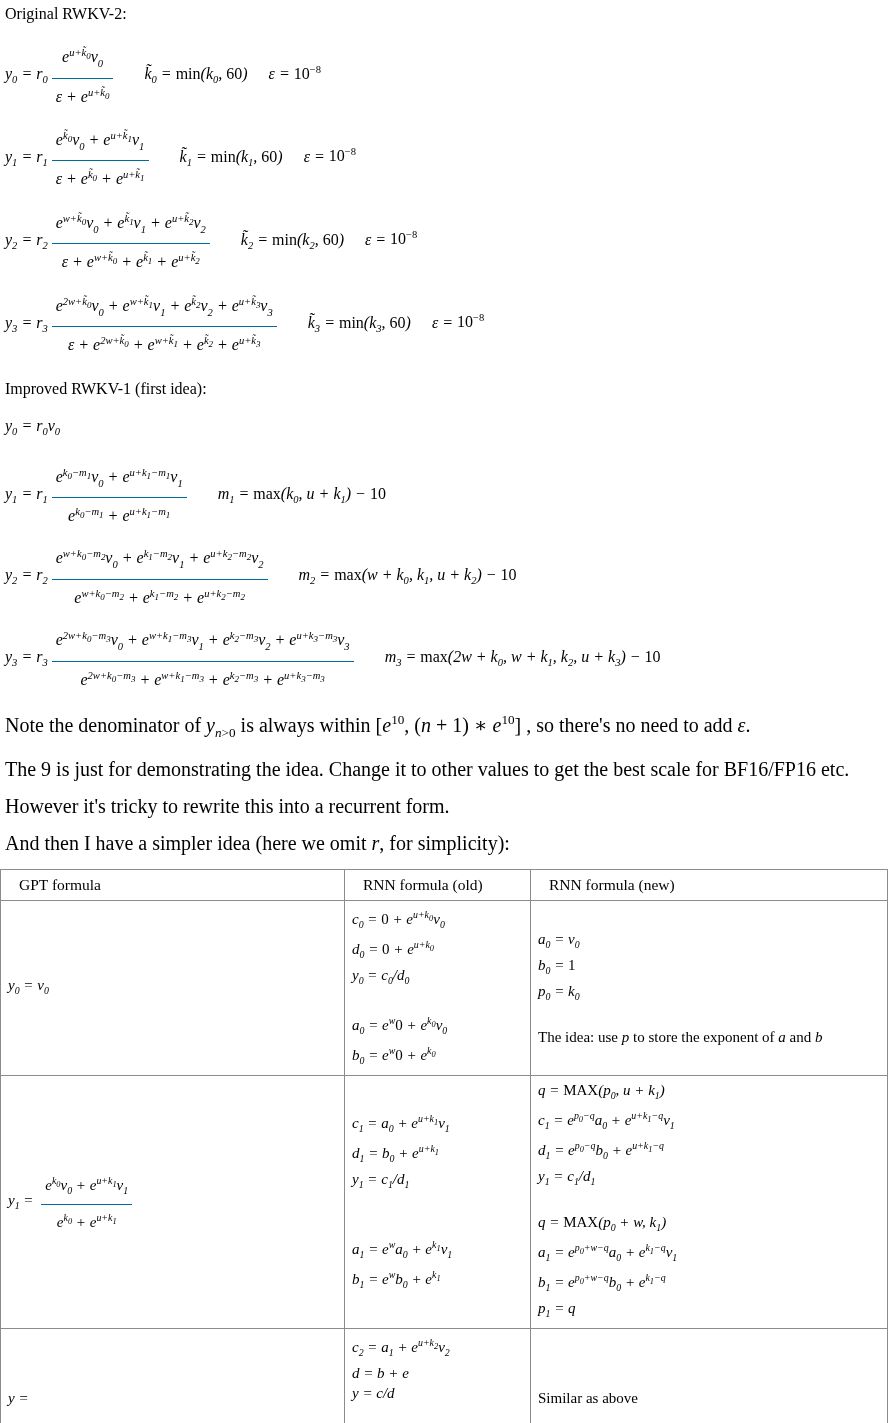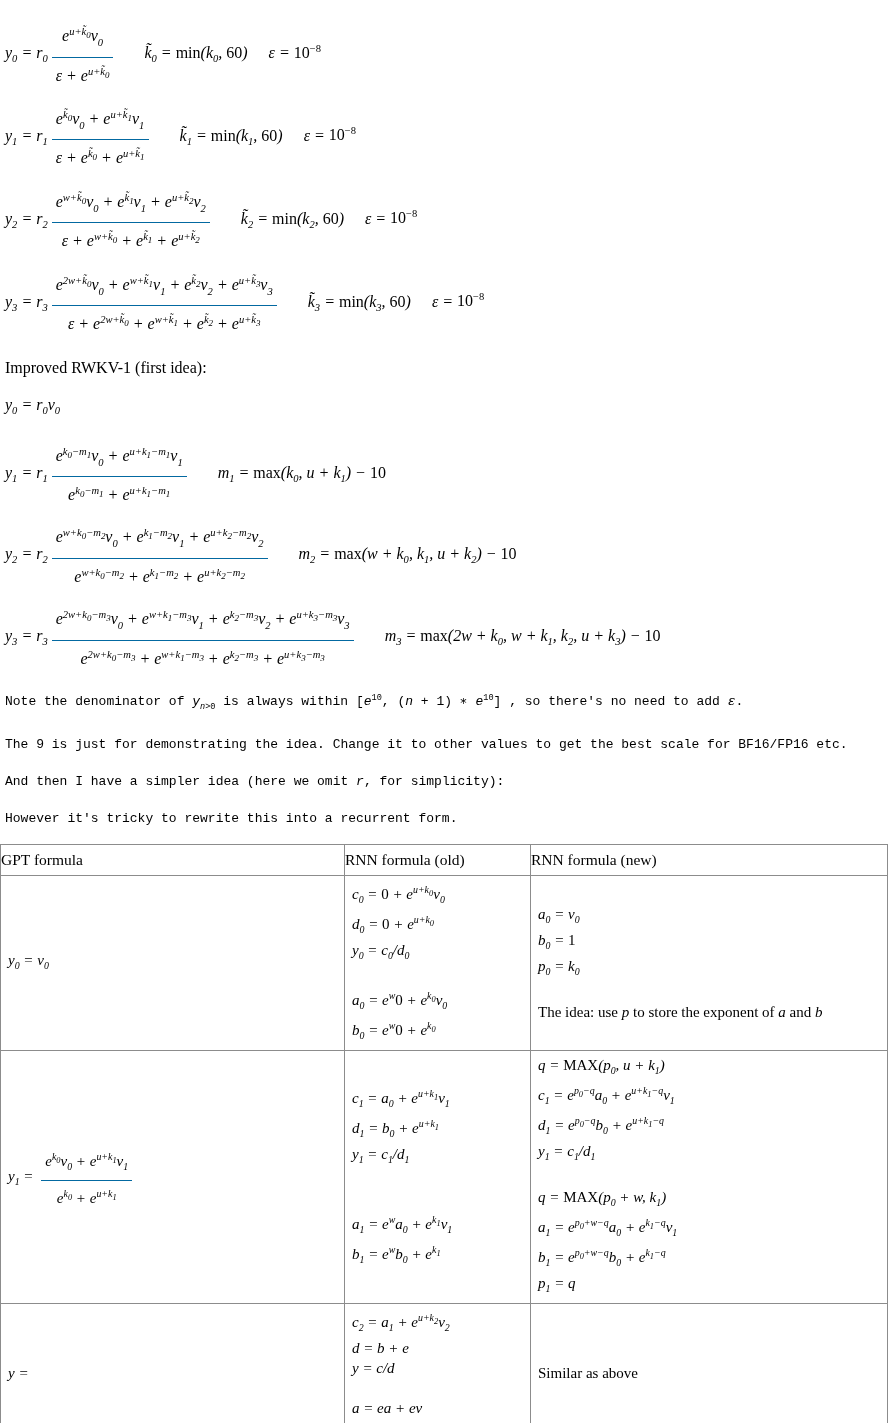--- a/index.html
+++ b/index.html
@@ -4,21 +4,21 @@
 <style>
   html,body{margin:0;padding:0;}
   body{
     width:888px;height:1423px;overflow:hidden;
     background:#ffffff;color:#000000;
     font-family:"Liberation Serif","DejaVu Serif",serif;
     font-size:16px;
   }
   .doc{padding-top:3px;}
   .title,.note{margin:0 0 0 5px;line-height:21px;}
-  .note{font-size:13px;font-family:Liberation Mono, monospace;}
+  .note{font-size:20px;}
   .eq{margin:0 0 0 5px;font-style:italic;white-space:nowrap;line-height:22px;}
   .eq .rm,.note .rm{font-style:normal;}
   .m{font-style:italic;}
   .m .rm{font-style:normal;}
   sup{font-size:0.66em;}
   sub{font-size:0.66em;}
   sup sub,sub sub{font-size:0.85em;}
   .frac{display:inline-block;vertical-align:middle;text-align:center;margin:0 4px;}
   .frac .n{display:block;padding:1px 4px 2px;border-bottom:1px solid #0369a1;line-height:24px;}
   .frac .d{display:block;padding:2px 4px 1px;line-height:24px;}
@@ -36,57 +36,58 @@
     width:887px;margin-top:15px;
     font-size:15px;
   }
   table.cmp th,table.cmp td{
     border:1px solid #8c8c8c;
     overflow:hidden;white-space:nowrap;
     text-align:left;
   }
   table.cmp th{
     font-weight:normal;font-size:15.5px;
-    padding:2px 0;vertical-align:middle;height:26px;
+    padding:2px 18px;vertical-align:middle;height:26px;
   }
   table.cmp td{padding:4px 7px;line-height:20px;}
   .col-gpt{width:344px;}
   .col-old{width:186px;}
   .col-new{width:357px;}
   tr.r0{height:129px;}
   tr.r1{height:194px;}
   tr.r2{height:130px;}
   td.c-gpt{vertical-align:middle;padding-left:5px;}
   td.c-old{vertical-align:middle;}
   td.c-new{vertical-align:middle;}
   td .frac .n,td .frac .d{line-height:22px;}
   td.roman{font-style:normal;}
 </style>
 </head>
 <body>
 
 <div class="doc">
 
+  <p class="title">Original RWKV-2:</p>
 
   <div class="eq mt16">y<sub>0</sub> = r<sub>0</sub><span class="frac"><span class="n">e<sup>u+k̃<sub>0</sub></sup>v<sub>0</sub></span><span class="d">ε + e<sup>u+k̃<sub>0</sub></sup></span></span><span class="gap"></span>k̃<sub>0</sub> = <span class="rm">min</span>(k<sub>0</sub>, <span class="rm">60</span>)<span class="gap2"></span>ε = <span class="rm">10<sup>−8</sup></span></div>
   <div class="eq mt13">y<sub>1</sub> = r<sub>1</sub><span class="frac"><span class="n">e<sup>k̃<sub>0</sub></sup>v<sub>0</sub> + e<sup>u+k̃<sub>1</sub></sup>v<sub>1</sub></span><span class="d">ε + e<sup>k̃<sub>0</sub></sup> + e<sup>u+k̃<sub>1</sub></sup></span></span><span class="gap"></span>k̃<sub>1</sub> = <span class="rm">min</span>(k<sub>1</sub>, <span class="rm">60</span>)<span class="gap2"></span>ε = <span class="rm">10<sup>−8</sup></span></div>
   <div class="eq mt13">y<sub>2</sub> = r<sub>2</sub><span class="frac"><span class="n">e<sup>w+k̃<sub>0</sub></sup>v<sub>0</sub> + e<sup>k̃<sub>1</sub></sup>v<sub>1</sub> + e<sup>u+k̃<sub>2</sub></sup>v<sub>2</sub></span><span class="d">ε + e<sup>w+k̃<sub>0</sub></sup> + e<sup>k̃<sub>1</sub></sup> + e<sup>u+k̃<sub>2</sub></sup></span></span><span class="gap"></span>k̃<sub>2</sub> = <span class="rm">min</span>(k<sub>2</sub>, <span class="rm">60</span>)<span class="gap2"></span>ε = <span class="rm">10<sup>−8</sup></span></div>
   <div class="eq mt13">y<sub>3</sub> = r<sub>3</sub><span class="frac"><span class="n">e<sup>2w+k̃<sub>0</sub></sup>v<sub>0</sub> + e<sup>w+k̃<sub>1</sub></sup>v<sub>1</sub> + e<sup>k̃<sub>2</sub></sup>v<sub>2</sub> + e<sup>u+k̃<sub>3</sub></sup>v<sub>3</sub></span><span class="d">ε + e<sup>2w+k̃<sub>0</sub></sup> + e<sup>w+k̃<sub>1</sub></sup> + e<sup>k̃<sub>2</sub></sup> + e<sup>u+k̃<sub>3</sub></sup></span></span><span class="gap"></span>k̃<sub>3</sub> = <span class="rm">min</span>(k<sub>3</sub>, <span class="rm">60</span>)<span class="gap2"></span>ε = <span class="rm">10<sup>−8</sup></span></div>
 
   <p class="title mt20">Improved RWKV-1 (first idea):</p>
 
   <div class="eq mt22">y<sub>0</sub> = r<sub>0</sub>v<sub>0</sub></div>
   <div class="eq mt16">y<sub>1</sub> = r<sub>1</sub><span class="frac"><span class="n">e<sup>k<sub>0</sub>−m<sub>1</sub></sup>v<sub>0</sub> + e<sup>u+k<sub>1</sub>−m<sub>1</sub></sup>v<sub>1</sub></span><span class="d">e<sup>k<sub>0</sub>−m<sub>1</sub></sup> + e<sup>u+k<sub>1</sub>−m<sub>1</sub></sup></span></span><span class="gap"></span>m<sub>1</sub> = <span class="rm">max</span>(k<sub>0</sub>, u + k<sub>1</sub>) − <span class="rm">10</span></div>
   <div class="eq mt12">y<sub>2</sub> = r<sub>2</sub><span class="frac"><span class="n">e<sup>w+k<sub>0</sub>−m<sub>2</sub></sup>v<sub>0</sub> + e<sup>k<sub>1</sub>−m<sub>2</sub></sup>v<sub>1</sub> + e<sup>u+k<sub>2</sub>−m<sub>2</sub></sup>v<sub>2</sub></span><span class="d">e<sup>w+k<sub>0</sub>−m<sub>2</sub></sup> + e<sup>k<sub>1</sub>−m<sub>2</sub></sup> + e<sup>u+k<sub>2</sub>−m<sub>2</sub></sup></span></span><span class="gap"></span>m<sub>2</sub> = <span class="rm">max</span>(w + k<sub>0</sub>, k<sub>1</sub>, u + k<sub>2</sub>) − <span class="rm">10</span></div>
   <div class="eq mt12">y<sub>3</sub> = r<sub>3</sub><span class="frac"><span class="n">e<sup>2w+k<sub>0</sub>−m<sub>3</sub></sup>v<sub>0</sub> + e<sup>w+k<sub>1</sub>−m<sub>3</sub></sup>v<sub>1</sub> + e<sup>k<sub>2</sub>−m<sub>3</sub></sup>v<sub>2</sub> + e<sup>u+k<sub>3</sub>−m<sub>3</sub></sup>v<sub>3</sub></span><span class="d">e<sup>2w+k<sub>0</sub>−m<sub>3</sub></sup> + e<sup>w+k<sub>1</sub>−m<sub>3</sub></sup> + e<sup>k<sub>2</sub>−m<sub>3</sub></sup> + e<sup>u+k<sub>3</sub>−m<sub>3</sub></sup></span></span><span class="gap"></span>m<sub>3</sub> = <span class="rm">max</span>(2w + k<sub>0</sub>, w + k<sub>1</sub>, k<sub>2</sub>, u + k<sub>3</sub>) − <span class="rm">10</span></div>
 
   <p class="note mt16">Note the denominator of <i>y</i><sub><i>n</i>&gt;0</sub> is always within [<i>e</i><sup>10</sup>, (<i>n</i> + 1) ∗ <i>e</i><sup>10</sup>] , so there's no need to add <i>ε</i>.</p>
   <p class="note mt22">The 9 is just for demonstrating the idea. Change it to other values to get the best scale for BF16/FP16 etc.</p>
+  <p class="note mt22">However it's tricky to rewrite this into a recurrent form.</p>
   <p class="note mt22">And then I have a simpler idea (here we omit <i>r</i>, for simplicity):</p>
-  <p class="note mt22">However it's tricky to rewrite this into a recurrent form.</p>
 
   <table class="cmp">
     <colgroup>
       <col class="col-gpt">
       <col class="col-old">
       <col class="col-new">
     </colgroup>
     <thead>
       <tr>
         <th>GPT formula</th>

